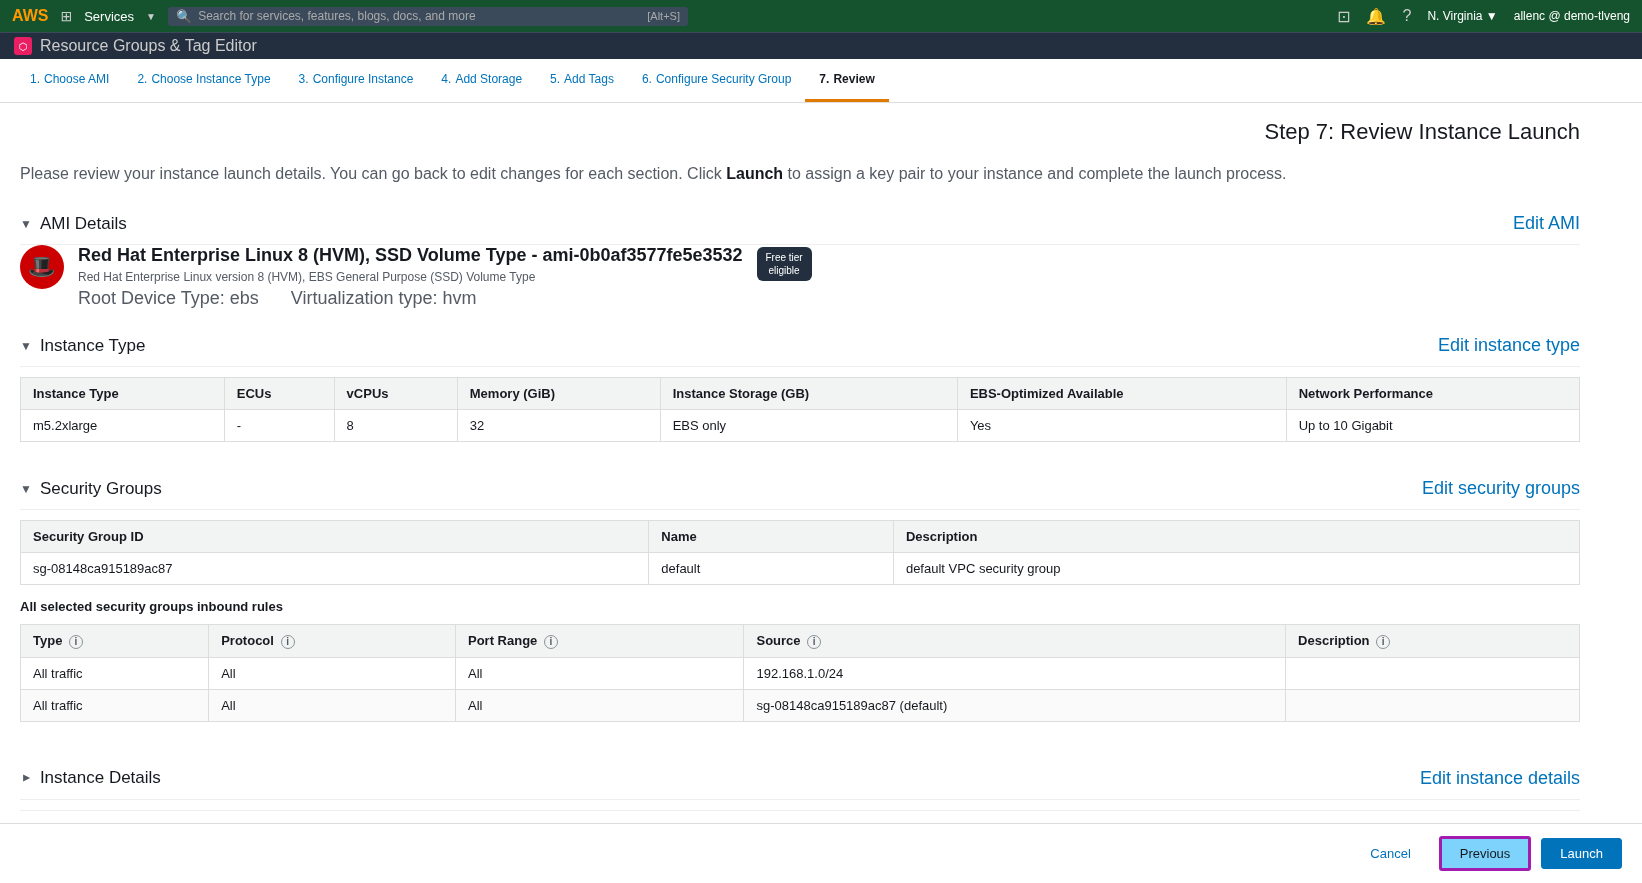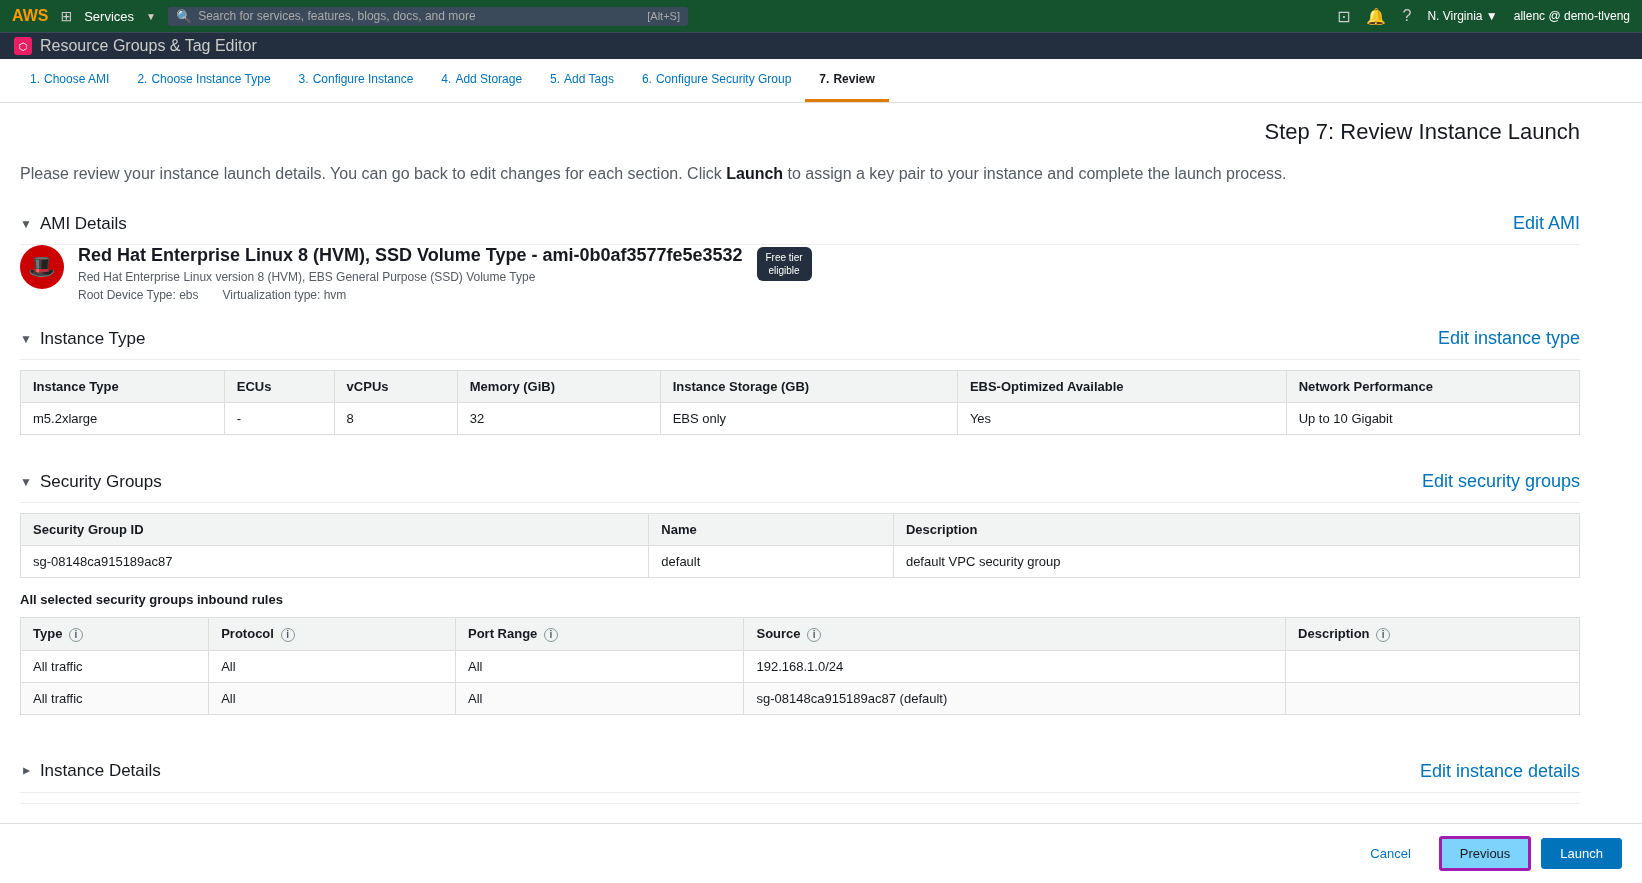--- a/index.html
+++ b/index.html
@@ -169,23 +169,23 @@
       font-weight: 600;
       color: #16191f;
       margin-bottom: 4px;
     }
     .ami-desc {
       font-size: 12px;
       color: #545b64;
       margin-bottom: 4px;
     }
     .ami-meta {
-      font-size: 12px;
+      font-size: 18px;
       color: #545b64;
-      display: flex; gap: 24px;
+      display: flex; gap: 32px;
     }
     .free-tier-badge {
       background: #232f3e;
       color: #fff;
       font-size: 10px;
       padding: 4px 6px;
       border-radius: 6px;
       text-align: center;
       line-height: 1.3;
       width: 55px;

